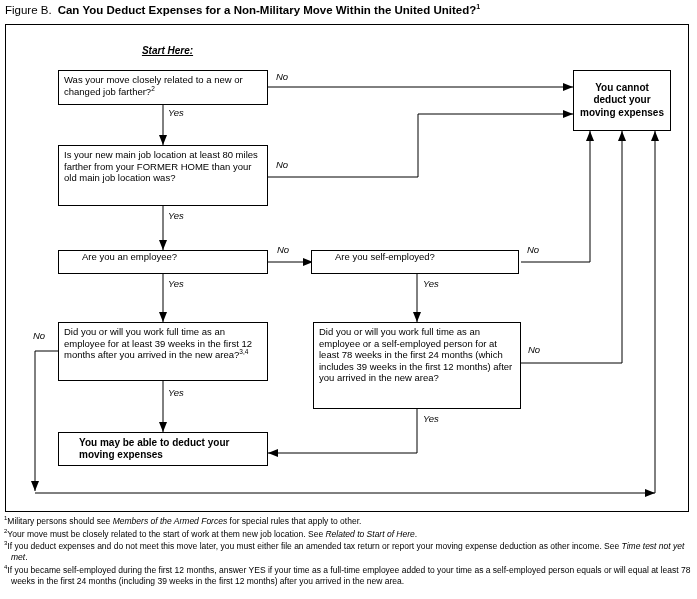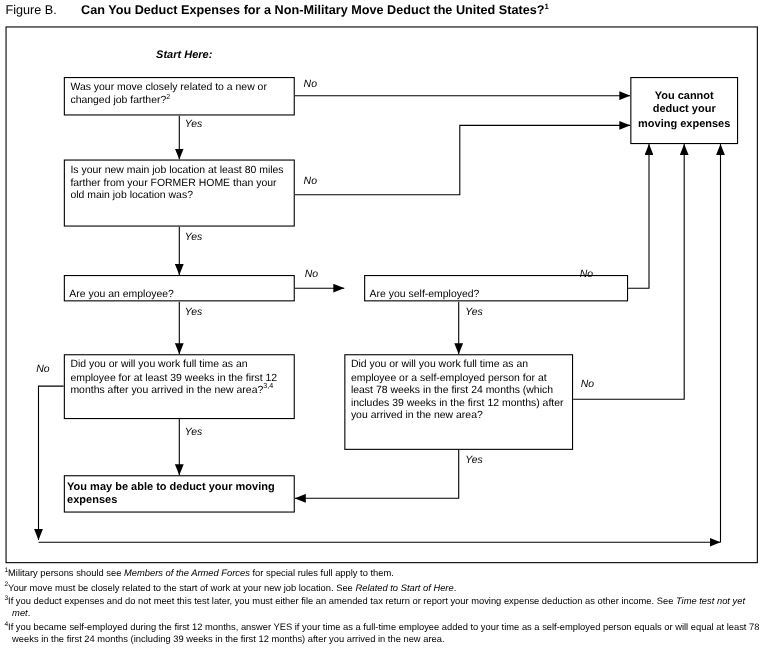--- a/index.html
+++ b/index.html
@@ -1,61 +1,61 @@
 <!DOCTYPE html>
 <html><head>
 <meta charset="utf-8">
 <style>
   html,body{margin:0;padding:0;background:#fff;}
   .page{position:relative;width:697px;height:599px;background:#ffffff;
         font-family:"Liberation Sans",sans-serif;color:#000;overflow:hidden;}
 
   
   .title{position:absolute;left:5px;top:3px;font-size:11.5px;white-space:nowrap;}
-  .title .fig{font-weight:normal;margin-right:22px;}
+  .title .fig{font-weight:normal;margin-right:6px;}
   .title .ttl{font-weight:bold;}
   .title sup{font-size:7px;font-weight:bold;}
 
   
   .outer-border{position:absolute;left:5px;top:24px;width:684px;height:488px;
                 border:1px solid #000;box-sizing:border-box;background:#fff;z-index:0;}
 
   
   .connectors{position:absolute;left:0;top:0;width:697px;height:599px;z-index:1;}
   .connectors polyline{fill:none;stroke:#000;stroke-width:1;marker-end:url(#arrowhead);}
   .connectors .arrhead{fill:#000;}
 
   
   .node{position:absolute;box-sizing:border-box;border:1px solid #000;background:#fff;
         font-size:9.5px;line-height:11.5px;padding:3px 5px;z-index:2;}
-  .node--single{display:flex;align-items:flex-end;padding:0 4px;}
-  .node--bold{font-weight:bold;font-size:10px;line-height:12px;padding:4px 2px;}
+  .node--single{display:flex;align-items:flex-start;padding:0 23px;}
+  .node--bold{font-weight:bold;font-size:10px;line-height:12px;padding:4px 20px;}
   .node--center{display:flex;align-items:center;justify-content:flex-start;text-align:center;
                 font-weight:bold;font-size:10px;line-height:12.5px;padding:2px 4px;}
   .node sup{font-size:6.5px;line-height:0;}
 
   
   .start-label{position:absolute;left:120px;top:45px;width:95px;text-align:center;
-               font-size:10px;font-weight:bold;font-style:italic;z-index:2;}
+               font-size:10px;font-weight:bold;font-style:italic;z-index:2;text-decoration:underline;}
   .flow-label{position:absolute;font-size:9.5px;font-style:italic;z-index:3;white-space:nowrap;text-align:center;}
 
   
   .footnotes{position:absolute;left:4px;top:516px;width:690px;font-size:8.5px;
              line-height:11px;z-index:2;}
   .footnote{padding-left:7px;text-indent:-7px;margin-bottom:1.5px;}
   .footnote sup{font-size:6px;line-height:0;}
   .footnote i{}
 </style>
 </head>
 <body>
 
 <div class="page">
 
   <div class="title">
-    <span class="fig">Figure B.</span><span class="ttl">Can You Deduct Expenses for a Non-Military Move Deduct the United States?</span><sup>1</sup>
+    <span class="fig">Figure B.</span><span class="ttl">Can You Deduct Expenses for a Non-Military Move Within the United United?</span><sup>1</sup>
   </div>
 
   <div class="outer-border"></div>
 
   <svg class="connectors" width="697" height="599" aria-hidden="true">
     <defs>
       <marker id="arrowhead" viewBox="0 0 10 8" refX="10" refY="4" markerWidth="10" markerHeight="8" orient="auto" markerUnits="userSpaceOnUse">
         <path class="arrhead" d="M0,0 L10,4 L0,8 Z"></path>
       </marker>
     </defs>
@@ -82,21 +82,21 @@
   </div>
 
   <div class="node" style="left:58px;top:145px;width:210px;height:61px;">
     <span>Is your new main job location at least 80 miles farther from your FORMER HOME than your old main job location was?</span>
   </div>
 
   <div class="node node--single" style="left:58px;top:250px;width:210px;height:24px;">
     <span>Are you an employee?</span>
   </div>
 
-  <div class="node node--single" style="left:331px;top:250px;width:240px;height:24px;">
+  <div class="node node--single" style="left:311px;top:250px;width:208px;height:24px;">
     <span>Are you self-employed?</span>
   </div>
 
   <div class="node" style="left:58px;top:322px;width:210px;height:59px;">
     <span>Did you or will you work full time as an employee for at least 39 weeks in the first 12 months after you arrived in the new area?</span><sup>3,4</sup>
   </div>
 
   <div class="node" style="left:313px;top:322px;width:208px;height:87px;">
     <span>Did you or will you work full time as an employee or a self-employed person for at least 78 weeks in the first 24 months (which includes 39 weeks in the first 12 months) after you arrived in the new area?</span>
   </div>
@@ -116,19 +116,19 @@
   <div class="flow-label" style="left:277px;top:244px;">No</div>
   <div class="flow-label" style="left:168px;top:278px;">Yes</div>
   <div class="flow-label" style="left:423px;top:278px;">Yes</div>
   <div class="flow-label" style="left:527px;top:244px;">No</div>
   <div class="flow-label" style="left:33px;top:330px;">No</div>
   <div class="flow-label" style="left:168px;top:387px;">Yes</div>
   <div class="flow-label" style="left:528px;top:344px;">No</div>
   <div class="flow-label" style="left:423px;top:413px;">Yes</div>
 
   <div class="footnotes">
-      <div class="footnote"><sup>1</sup><span>Military persons should see </span><i>Members of the Armed Forces</i><span> for special rules full apply to them.</span></div>
-      <div class="footnote"><sup>2</sup><span>Your move must be closely related to the start of work at your new job location. See </span><i>Related to Start of Here</i><span>.</span></div>
-      <div class="footnote"><sup>3</sup><span>If you deduct expenses and do not meet this test later, you must either file an amended tax return or report your moving expense deduction as other income. See </span><i>Time test not yet met</i><span>.</span></div>
+      <div class="footnote"><sup>1</sup><span>Military persons should see </span><i>Members of the Armed Forces</i><span> for special rules that apply to other.</span></div>
+      <div class="footnote"><sup>2</sup><span>Your move must be closely related to the start of work at them new job location. See </span><i>Related to Start of Here</i><span>.</span></div>
+      <div class="footnote"><sup>3</sup><span>If you deduct expenses and do not meet this move later, you must either file an amended tax return or report your moving expense deduction as other income. See </span><i>Time test not yet met</i><span>.</span></div>
       <div class="footnote"><sup>4</sup><span>If you became self-employed during the first 12 months, answer YES if your time as a full-time employee added to your time as a self-employed person equals or will equal at least 78 weeks in the first 24 months (including 39 weeks in the first 12 months) after you arrived in the new area.</span></div>
     </div>
 
 </div>
 
 </body></html>

